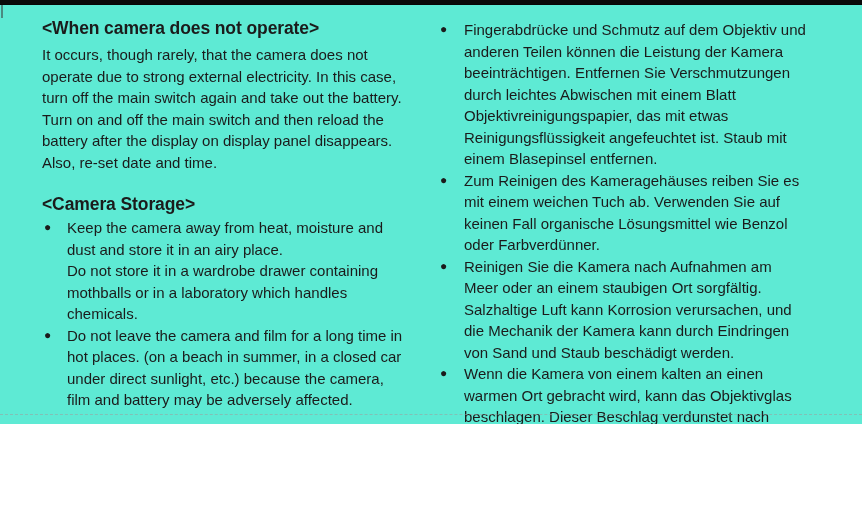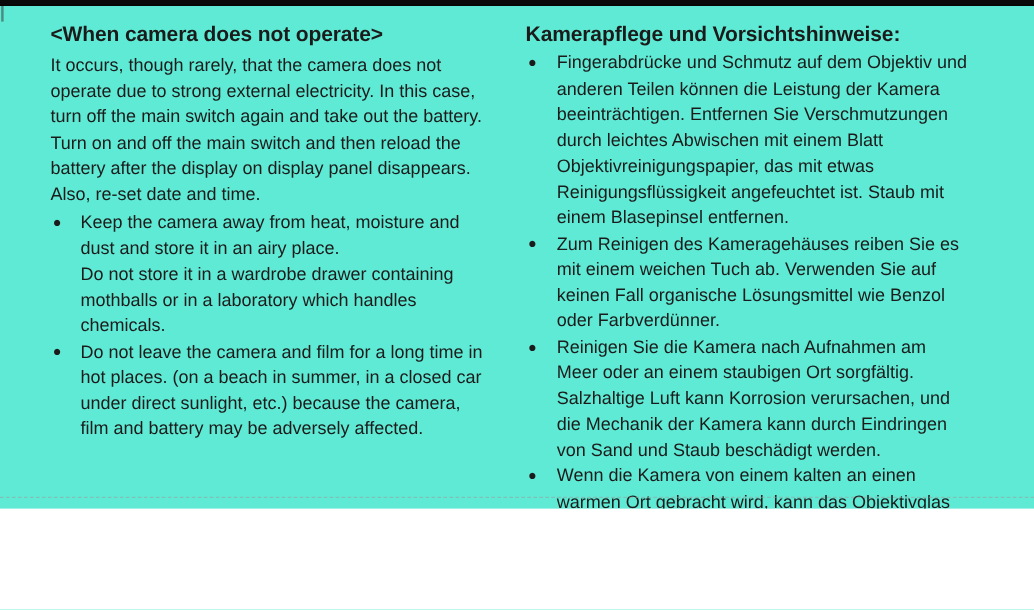--- a/index.html
+++ b/index.html
@@ -97,41 +97,41 @@
 
     <div class="col col-left">
       <h2 class="heading">&lt;When camera does not operate&gt;</h2>
       <p class="body-text">It occurs, though rarely, that the camera does not
 operate due to strong external electricity. In this case,
 turn off the main switch again and take out the battery.
 Turn on and off the main switch and then reload the
 battery after the display on display panel disappears.
 Also, re-set date and time.</p>
 
+      <h2 class="heading heading-2">&lt;Camera Storage&gt;</h2>
       <ul class="bullets">
         <li class="bullet-item">
           <span class="bullet-marker">●</span>
           <span class="bullet-text">Keep the camera away from heat, moisture and
 dust and store it in an airy place.
 Do not store it in a wardrobe drawer containing
 mothballs or in a laboratory which handles
 chemicals.</span>
         </li>
         <li class="bullet-item">
           <span class="bullet-marker">●</span>
           <span class="bullet-text">Do not leave the camera and film for a long time in
 hot places. (on a beach in summer, in a closed car
 under direct sunlight, etc.) because the camera,
 film and battery may be adversely affected.</span>
         </li>
       </ul>
     </div>
 
     <div class="col col-right">
-      <h2 class="heading">Kamerapflege und Vorsichtshinweise:</h2>
       <ul class="bullets">
         <li class="bullet-item">
           <span class="bullet-marker">●</span>
           <span class="bullet-text">Fingerabdrücke und Schmutz auf dem Objektiv und
 anderen Teilen können die Leistung der Kamera
 beeinträchtigen. Entfernen Sie Verschmutzungen
 durch leichtes Abwischen mit einem Blatt
 Objektivreinigungspapier, das mit etwas
 Reinigungsflüssigkeit angefeuchtet ist. Staub mit
 einem Blasepinsel entfernen.</span>

